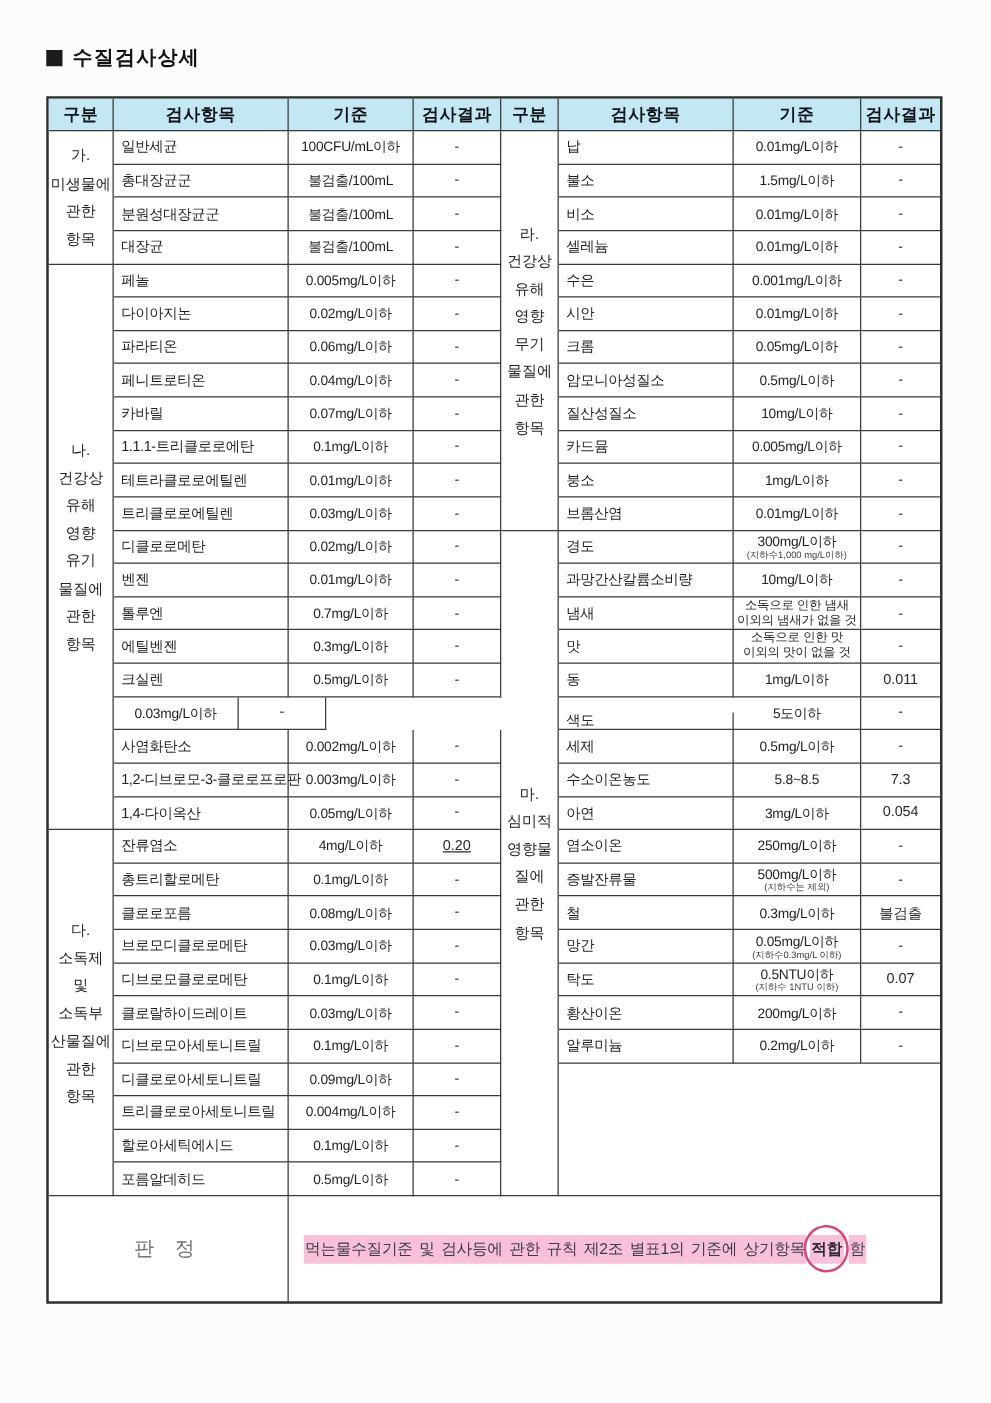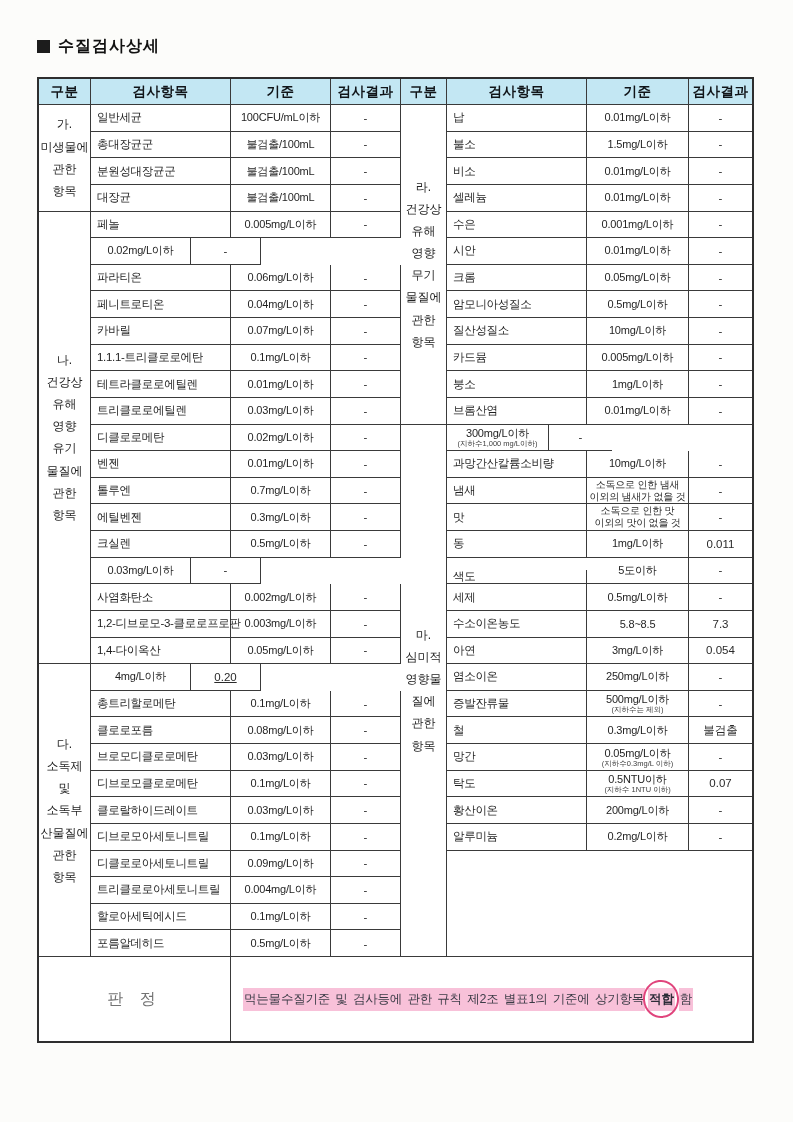--- a/index.html
+++ b/index.html
@@ -148,20 +148,21 @@
             </div>
             <div class="rows">
               <div class="row">
                 <div class="cell item" style="width: 140px;">페놀</div>
                 <div class="cell std" style="width: 100px;">
                   <div class="std-main">0.005mg/L이하</div>
                 </div>
                 <div class="cell res" style="width: 70px;">-</div>
               </div>
               <div class="row">
+                <div class="cell item" style="width: 140px;">다이아지논</div>
                 <div class="cell std" style="width: 100px;">
                   <div class="std-main">0.02mg/L이하</div>
                 </div>
                 <div class="cell res" style="width: 70px;">-</div>
               </div>
               <div class="row">
                 <div class="cell item" style="width: 140px;">파라티온</div>
                 <div class="cell std" style="width: 100px;">
                   <div class="std-main">0.06mg/L이하</div>
                 </div>
@@ -271,20 +272,21 @@
               <div>다.</div>
               <div>소독제</div>
               <div>및</div>
               <div>소독부</div>
               <div>산물질에</div>
               <div>관한</div>
               <div>항목</div>
             </div>
             <div class="rows">
               <div class="row">
+                <div class="cell item" style="width: 140px;">잔류염소</div>
                 <div class="cell std" style="width: 100px;">
                   <div class="std-main">4mg/L이하</div>
                 </div>
                 <div class="cell res" style="width: 70px; text-decoration: underline;">0.20</div>
               </div>
               <div class="row">
                 <div class="cell item" style="width: 140px;">총트리할로메탄</div>
                 <div class="cell std" style="width: 100px;">
                   <div class="std-main">0.1mg/L이하</div>
                 </div>
@@ -459,20 +461,21 @@
             <div class="cell cat" style="width: 46px;">
               <div>마.</div>
               <div>심미적</div>
               <div>영향물</div>
               <div>질에</div>
               <div>관한</div>
               <div>항목</div>
             </div>
             <div class="rows">
               <div class="row">
+                <div class="cell item" style="width: 140px;">경도</div>
                 <div class="cell std" style="width: 102px;">
                   <div class="std-main">300mg/L이하</div>
                   <div class="std-sub">(지하수1,000 mg/L이하)</div>
                 </div>
                 <div class="cell res" style="width: 63px;">-</div>
               </div>
               <div class="row">
                 <div class="cell item" style="width: 140px;">과망간산칼륨소비량</div>
                 <div class="cell std" style="width: 102px;">
                   <div class="std-main">10mg/L이하</div>

